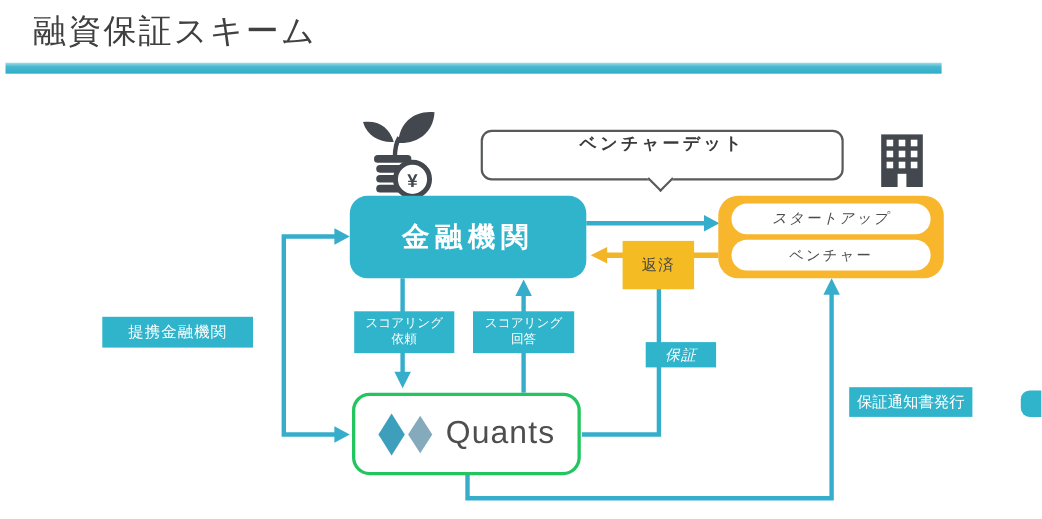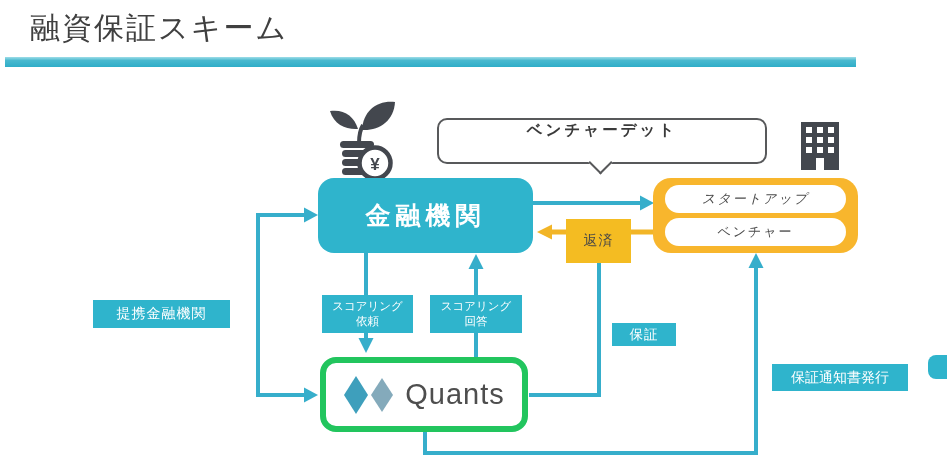--- a/index.html
+++ b/index.html
@@ -22,36 +22,36 @@
   
   .fin-box{left:318px;top:178px;width:215px;height:75px;background:#2FB4CC;border-radius:16px;
     display:flex;align-items:center;justify-content:center;z-index:2;
     color:#ffffff;font-size:25px;font-weight:bold;letter-spacing:5px;}
   .borrower-box{left:653px;top:178px;width:205px;height:75px;background:#F8B62D;border-radius:18px;z-index:2;}
   .pill{position:absolute;left:12px;right:12px;height:28px;background:#ffffff;border-radius:14px;
     display:flex;align-items:center;justify-content:center;
     color:#4b4b4b;font-size:13px;letter-spacing:2px;}
   .pill-top{top:7px;font-style:italic;} .pill-bottom{top:40px;}
   .quants-box{left:320px;top:357px;width:208px;height:75px;background:#ffffff;
-    border:6px solid #22c55e;border-radius:16px;display:flex;align-items:center;justify-content:center;
+    border:3px solid #22c55e;border-radius:16px;display:flex;align-items:center;justify-content:center;
     gap:10px;z-index:2;box-sizing:border-box;}
   .quants-text{font-size:29px;color:#4e4e4e;letter-spacing:1px;}
 
   
   .repay-box{left:566px;top:219px;width:65px;height:44px;background:#F4BC22;z-index:3;
     display:flex;align-items:center;justify-content:center;color:#474747;font-size:14px;letter-spacing:1px;}
 
   
   .teal-label{background:#2FB4CC;color:#ffffff;display:flex;align-items:center;justify-content:center;
-    text-align:center;z-index:2;margin-top:12px;}
+    text-align:center;z-index:2;}
   .lbl-partner{left:93px;top:288px;width:137px;height:28px;font-size:14px;letter-spacing:1px;}
   .lbl-scoring-req{left:322px;top:283px;width:91px;height:38px;font-size:11.5px;line-height:1.3;}
   .lbl-scoring-res{left:430px;top:283px;width:92px;height:38px;font-size:11.5px;line-height:1.3;}
-  .lbl-guarantee{left:612px;top:311px;width:64px;height:23px;font-size:13.5px;letter-spacing:1px;}
-  .lbl-notice{left:772px;top:352px;width:136px;height:27px;font-size:14px;}
+  .lbl-guarantee{left:587px;top:311px;width:64px;height:23px;font-size:13.5px;letter-spacing:1px;font-style:italic;}
+  .lbl-notice{left:772px;top:352px;width:112px;height:27px;font-size:14px;}
   .edge-fragment{left:928px;top:355px;width:19px;height:24px;background:#2FB4CC;border-radius:8px 0 0 8px;z-index:2;}
 
   
   .bubble{left:405px;top:118px;width:330px;height:46px;background:#ffffff;border:2px solid #58595B;
     border-radius:10px;display:flex;align-items:flex-start;justify-content:center;z-index:2;
     font-size:15.5px;font-weight:bold;color:#3a3a3a;letter-spacing:3px;box-sizing:border-box;margin-left:32px;}
   .bubble-tail{position:absolute;left:153px;bottom:-9px;width:15px;height:15px;background:#ffffff;
     border-right:2px solid #58595B;border-bottom:2px solid #58595B;transform:rotate(45deg);}
 
   

